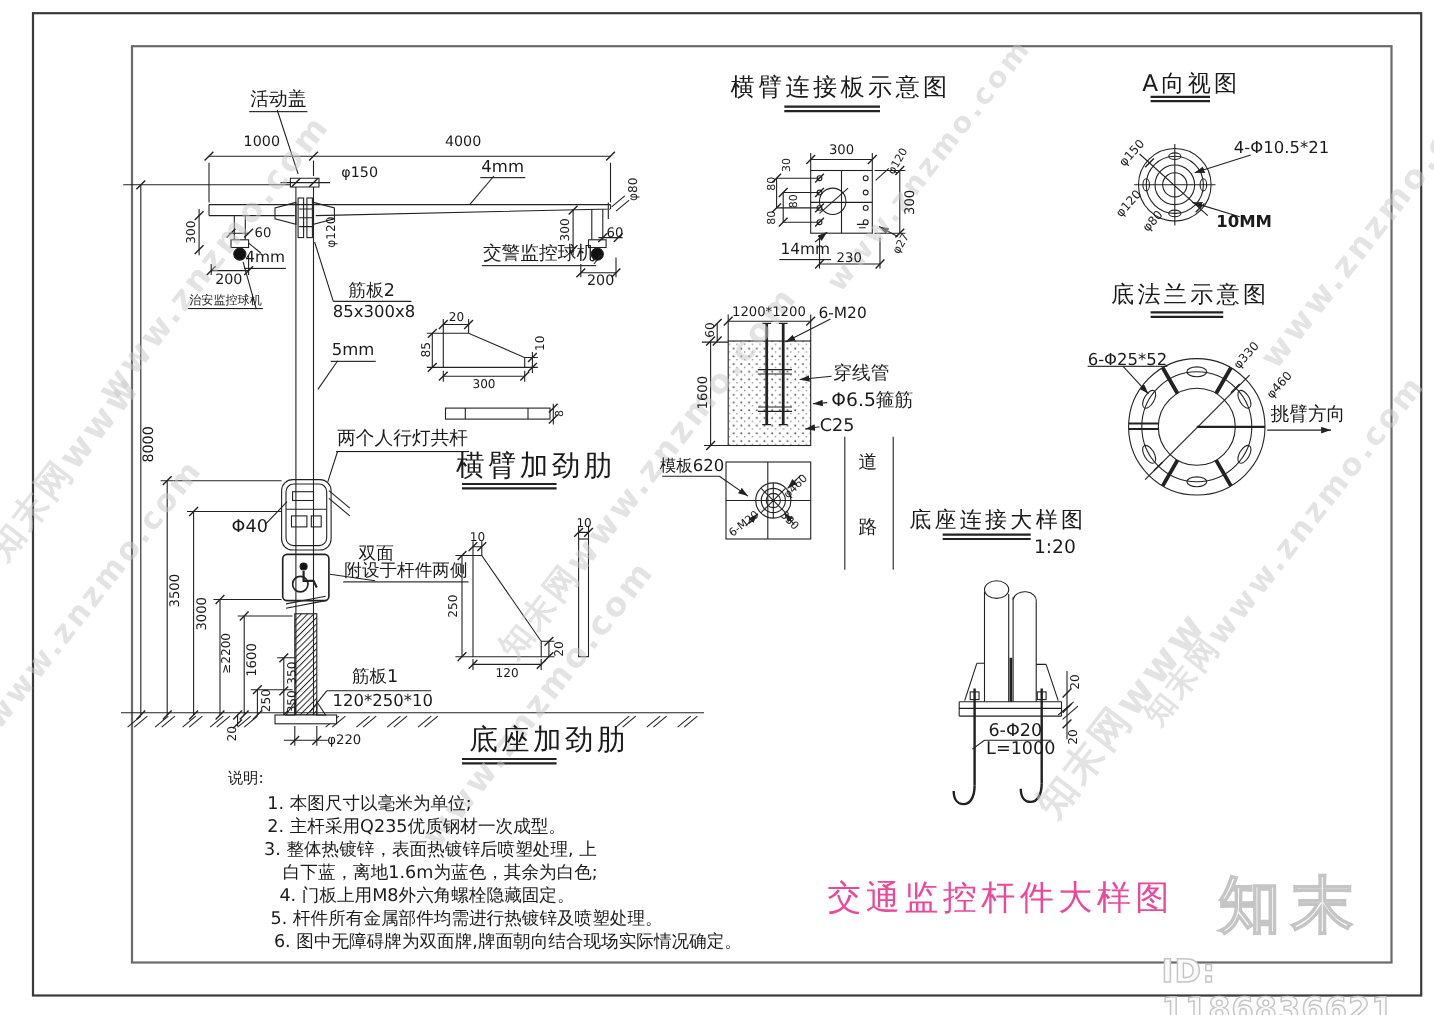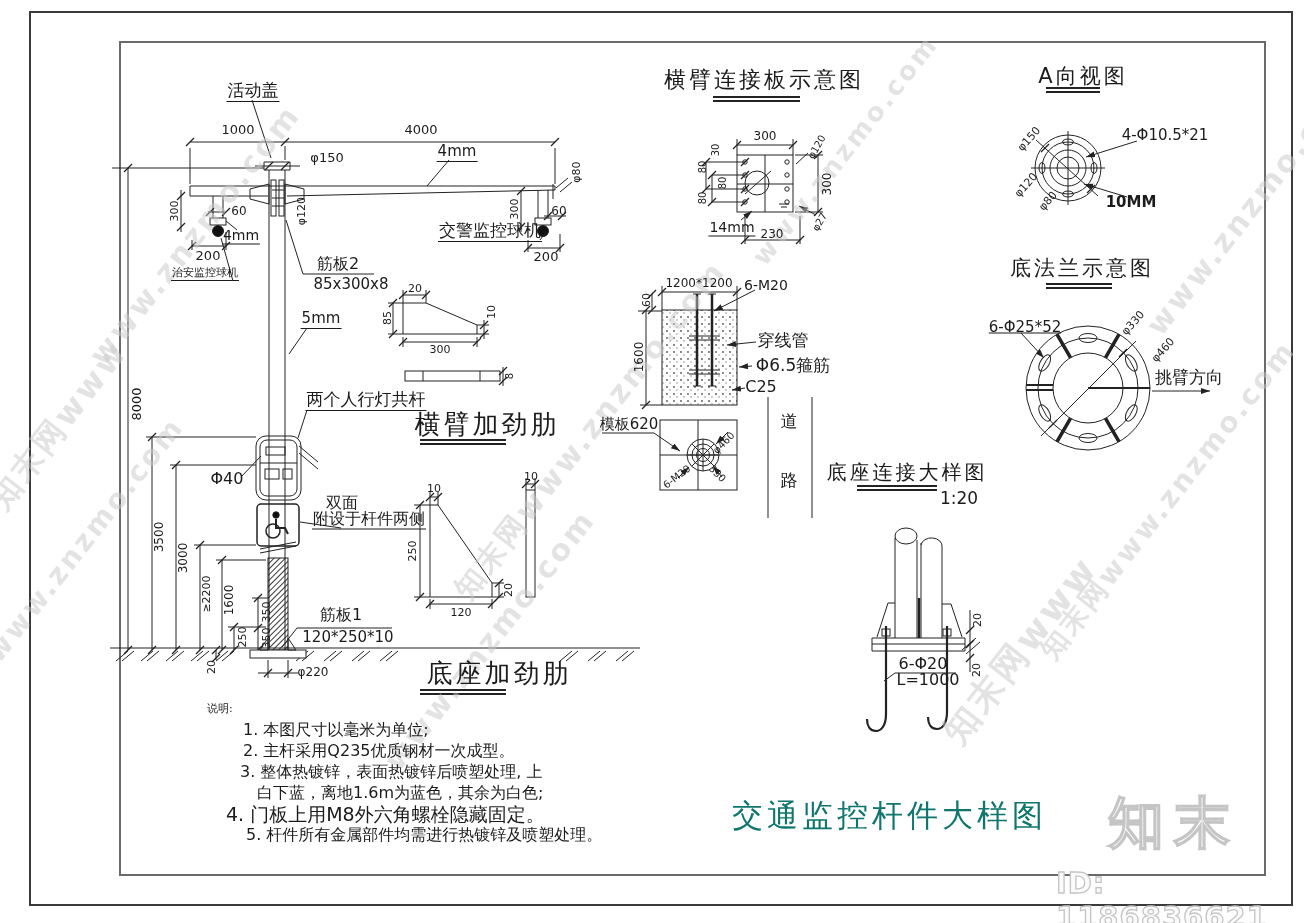--- a/index.html
+++ b/index.html
@@ -6,21 +6,21 @@
   body{width:1304px;height:923px;position:relative;overflow:hidden;
        font-family:"DejaVu Sans","Liberation Sans",sans-serif;}
   #stage{position:absolute;left:0;top:0;width:1304px;height:923px;}
   #linework{position:absolute;left:0;top:0;}
   #labels{position:absolute;left:0;top:0;width:100%;height:100%;}
   .lbl{position:absolute;white-space:nowrap;color:#1b1b1b;line-height:1;}
   .ul{border-bottom:1.5px solid #1b1b1b;padding:0 1px 2px 1px;}
   .sec{letter-spacing:3px;}
   .wm{color:#c9c9c9;opacity:.5;font-weight:bold;letter-spacing:3px;}
   .outline-text{color:#fbfbfb;-webkit-text-stroke:1.3px #c5c5c5;font-weight:bold;}
-  #main-title{position:absolute;left:732px;top:795px;font-size:31px;letter-spacing:4px;color:#0f766e;}
+  #main-title{position:absolute;left:752px;top:795px;font-size:31px;letter-spacing:4px;color:#ec4899;}
   #logo{position:absolute;left:1108px;top:786px;font-size:56px;letter-spacing:10px;}
   #id-label{position:absolute;left:1056px;top:866px;font-size:29px;letter-spacing:1px;}
 </style>
 </head>
 <body>
 
 <div id="stage">
 
 <svg id="linework" width="1304" height="923" viewBox="0 0 1304 923">
   <defs>
@@ -318,21 +318,21 @@
       <div class="lbl" style="left: 421px; top: 129px; font-size: 13px; transform: translate(-50%, -50%) rotate(0deg);">4000</div>
       <div class="lbl" style="left: 327px; top: 157px; font-size: 13px; transform: translate(-50%, -50%) rotate(0deg);">φ150</div>
       <div class="lbl ul" style="left: 457px; top: 153px; font-size: 15px; transform: translate(-50%, -50%) rotate(0deg);">4mm</div>
       <div class="lbl" style="left: 576px; top: 172px; font-size: 11px; transform: translate(-50%, -50%) rotate(-90deg);">φ80</div>
       <div class="lbl" style="left: 174px; top: 211px; font-size: 11px; transform: translate(-50%, -50%) rotate(-90deg);">300</div>
       <div class="lbl" style="left: 239px; top: 211px; font-size: 12px; transform: translate(-50%, -50%) rotate(0deg);">60</div>
       <div class="lbl ul" style="left: 241px; top: 236px; font-size: 14px; transform: translate(-50%, -50%) rotate(0deg);">4mm</div>
       <div class="lbl" style="left: 208px; top: 255px; font-size: 13px; transform: translate(-50%, -50%) rotate(0deg);">200</div>
       <div class="lbl ul" style="left: 205px; top: 274px; font-size: 11px; transform: translate(-50%, -50%) rotate(0deg);">治安监控球机</div>
       <div class="lbl" style="left: 338px; top: 264px; font-size: 16px; transform: translate(-50%, -50%) rotate(0deg);">筋板2</div>
-      <div class="lbl" style="left: 340px; top: 284px; font-size: 15px; transform: translate(-50%, -50%) rotate(0deg); margin-left: 11px;">85x300x8</div>
+      <div class="lbl" style="left: 340px; top: 284px; font-size: 15px; transform: translate(-50%, -50%) rotate(0deg);">85x300x8</div>
       <div class="lbl ul" style="left: 490px; top: 232px; font-size: 17px; transform: translate(-50%, -50%) rotate(0deg);">交警监控球机</div>
       <div class="lbl" style="left: 514px; top: 209px; font-size: 11px; transform: translate(-50%, -50%) rotate(-90deg);">300</div>
       <div class="lbl" style="left: 559px; top: 211px; font-size: 12px; transform: translate(-50%, -50%) rotate(0deg);">60</div>
       <div class="lbl" style="left: 546px; top: 256px; font-size: 13px; transform: translate(-50%, -50%) rotate(0deg);">200</div>
       <div class="lbl" style="left: 301px; top: 211px; font-size: 11px; transform: translate(-50%, -50%) rotate(-90deg);">φ120</div>
       <div class="lbl ul" style="left: 321px; top: 320px; font-size: 15px; transform: translate(-50%, -50%) rotate(0deg);">5mm</div>
       <div class="lbl" style="left: 136px; top: 404px; font-size: 13px; transform: translate(-50%, -50%) rotate(-90deg);">8000</div>
       <div class="lbl" style="left: 159px; top: 537px; font-size: 12px; transform: translate(-50%, -50%) rotate(-90deg);">3500</div>
       <div class="lbl" style="left: 183px; top: 558px; font-size: 12px; transform: translate(-50%, -50%) rotate(-90deg);">3000</div>
       <div class="lbl" style="left: 206px; top: 594px; font-size: 11px; transform: translate(-50%, -50%) rotate(-90deg);">≥2200</div>
@@ -394,26 +394,27 @@
       <div class="lbl" style="left: 717px; top: 474px; font-size: 10px; transform: translate(-50%, -50%) rotate(45deg);">330</div>
       <div class="lbl" style="left: 677px; top: 477px; font-size: 10px; transform: translate(-50%, -50%) rotate(-38deg);">6-M20</div>
       <div class="lbl" style="left: 789px; top: 421px; font-size: 17px; transform: translate(-50%, -50%) rotate(0deg);">道</div>
       <div class="lbl" style="left: 789px; top: 480px; font-size: 17px; transform: translate(-50%, -50%) rotate(0deg);">路</div>
       <div class="lbl sec" style="left: 907px; top: 472px; font-size: 20px; transform: translate(-50%, -50%) rotate(0deg);">底座连接大样图</div>
       <div class="lbl" style="left: 959px; top: 498px; font-size: 17px; transform: translate(-50%, -50%) rotate(0deg);">1:20</div>
       <div class="lbl" style="left: 923px; top: 664px; font-size: 16px; transform: translate(-50%, -50%) rotate(0deg);">6-Φ20</div>
       <div class="lbl" style="left: 928px; top: 680px; font-size: 16px; transform: translate(-50%, -50%) rotate(0deg);">L=1000</div>
       <div class="lbl" style="left: 977px; top: 620px; font-size: 11px; transform: translate(-50%, -50%) rotate(-90deg);">20</div>
       <div class="lbl" style="left: 976px; top: 670px; font-size: 11px; transform: translate(-50%, -50%) rotate(-90deg);">20</div>
-      <div class="lbl" style="left: 207px; top: 708px; font-size: 11px; transform: translate(0px, -50%) rotate(0deg);">说明:</div>
+      <div class="lbl" style="left: 207px; top: 708px; font-size: 14px; transform: translate(0px, -50%) rotate(0deg);">说明:</div>
       <div class="lbl" style="left: 243px; top: 730px; font-size: 16px; transform: translate(0px, -50%) rotate(0deg);">1. 本图尺寸以毫米为单位;</div>
       <div class="lbl" style="left: 243px; top: 751px; font-size: 16px; transform: translate(0px, -50%) rotate(0deg);">2. 主杆采用Q235优质钢材一次成型。</div>
       <div class="lbl" style="left: 240px; top: 772px; font-size: 16px; transform: translate(0px, -50%) rotate(0deg);">3. 整体热镀锌，表面热镀锌后喷塑处理, 上</div>
       <div class="lbl" style="left: 257px; top: 793px; font-size: 16px; transform: translate(0px, -50%) rotate(0deg);">白下蓝，离地1.6m为蓝色，其余为白色;</div>
-      <div class="lbl" style="left: 226px; top: 814px; font-size: 19px; transform: translate(0px, -50%) rotate(0deg);">4. 门板上用M8外六角螺栓隐藏固定。</div>
+      <div class="lbl" style="left: 254px; top: 814px; font-size: 16px; transform: translate(0px, -50%) rotate(0deg);">4. 门板上用M8外六角螺栓隐藏固定。</div>
       <div class="lbl" style="left: 246px; top: 835px; font-size: 16px; transform: translate(0px, -50%) rotate(0deg);">5. 杆件所有金属部件均需进行热镀锌及喷塑处理。</div>
+      <div class="lbl" style="left: 249px; top: 856px; font-size: 16px; transform: translate(0px, -50%) rotate(0deg);">6. 图中无障碍牌为双面牌,牌面朝向结合现场实际情况确定。</div>
     </div>
 
 <div id="main-title">交通监控杆件大样图</div>
 <div id="logo" class="outline-text">知末</div>
 <div id="id-label" class="outline-text">ID: 1186836621</div>
 
 </div>
 
 </body></html>

